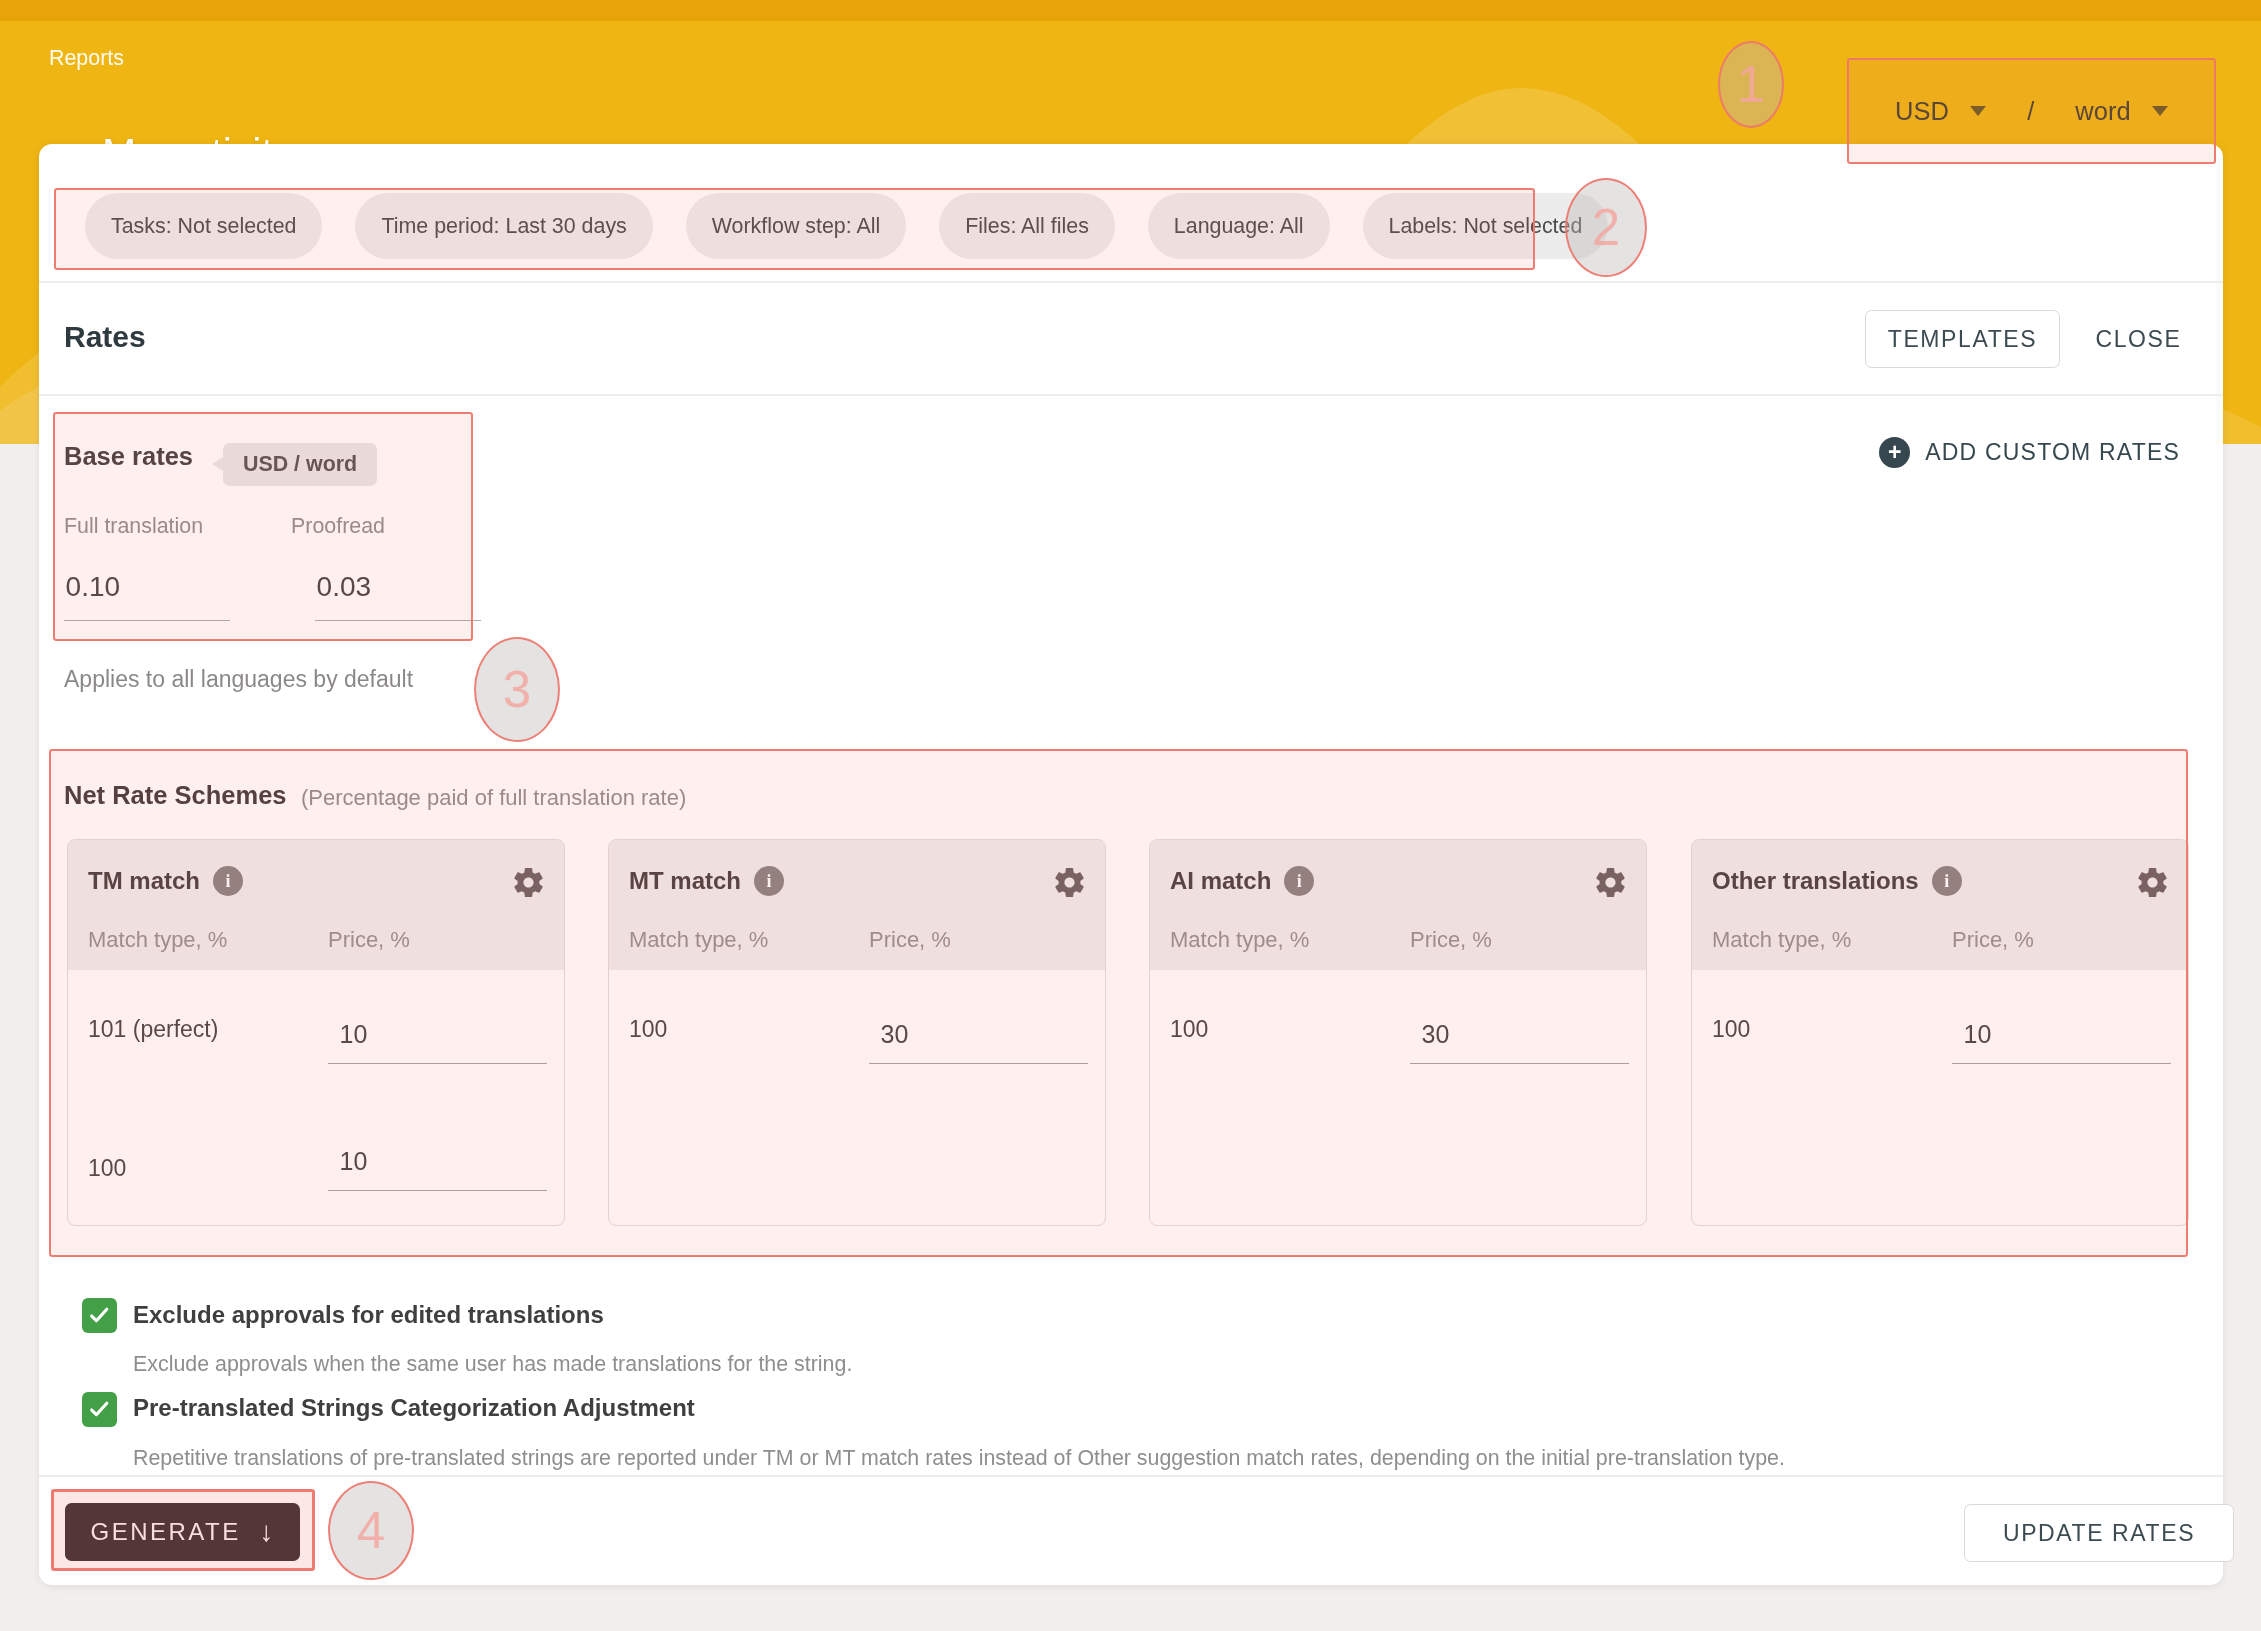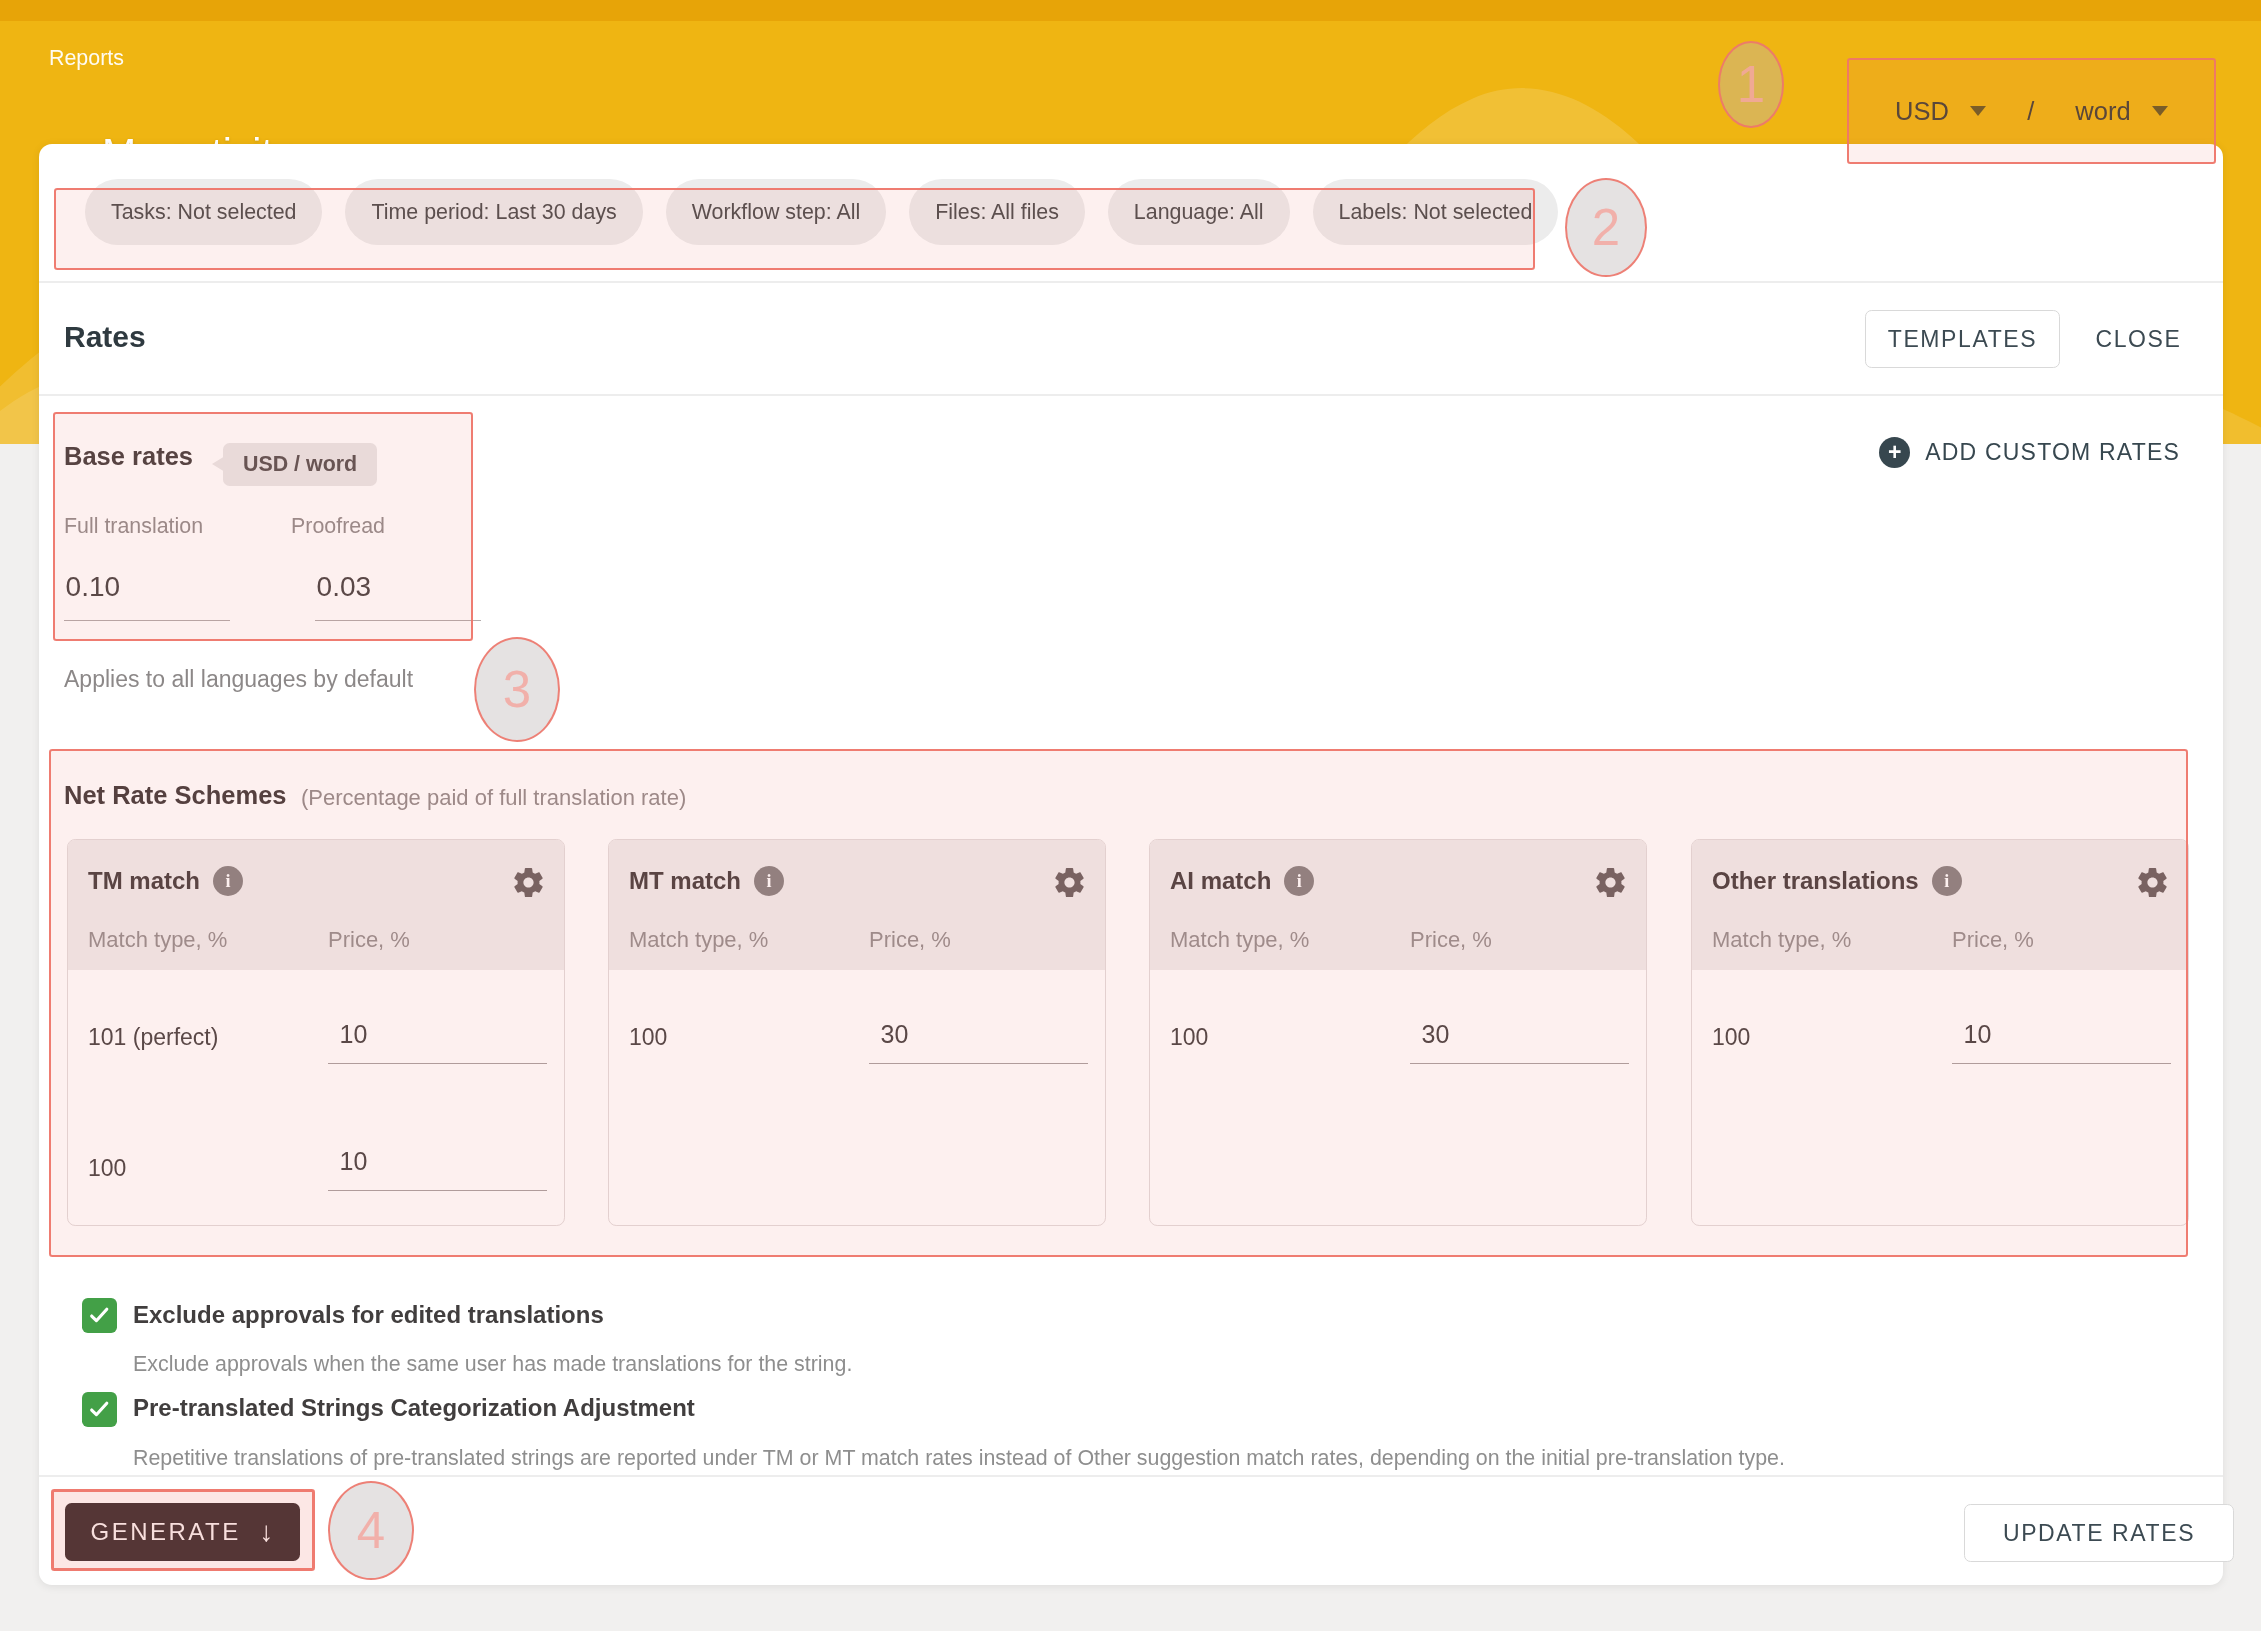--- a/index.html
+++ b/index.html
@@ -19,21 +19,21 @@
   .cur-group{display:flex;align-items:center;gap:21.4px;cursor:pointer;}
   .cur-label{font-size:25.5px;color:#4a4336;font-weight:500;}
   .caret{width:0;height:0;border-left:8.2px solid transparent;border-right:8.2px solid transparent;border-top:10px solid #6e5c22;}
   .cur-slash{font-size:25.5px;color:#4a4336;}
 
   
   .card{position:absolute;left:39px;top:144px;width:2184px;height:1441px;background:#ffffff;border-radius:13px;box-shadow:0 1.6px 8.2px rgba(0,0,0,.08);}
   .divider{position:absolute;left:0;right:0;height:1.6px;background:#ededed;}
 
   
-  .chips{position:absolute;left:46px;top:35px;display:flex;gap:23px;}
+  .chips{position:absolute;left:46px;top:49px;display:flex;gap:33px;}
   .chip{height:66px;line-height:66px;padding:0 26px;background:#ececec;border-radius:33px;font-size:21.4px;color:#4c4c4c;white-space:nowrap;cursor:pointer;}
 
   
   .rates-title{position:absolute;left:25px;top:176px;font-size:30px;font-weight:700;color:#2f3a40;}
   .btn-outline{position:absolute;display:flex;align-items:center;justify-content:center;background:#fff;border:1.6px solid #d9d9d9;border-radius:6.6px;font-size:23px;letter-spacing:1.6px;color:#3c4a52;font-weight:500;cursor:pointer;}
   .btn-templates{left:1826px;top:166px;width:195px;height:58px;}
   .btn-close{position:absolute;left:2050px;top:166px;width:99px;height:58px;display:flex;align-items:center;justify-content:center;font-size:23px;letter-spacing:1.6px;color:#3c4a52;font-weight:500;cursor:pointer;text-align:center;}
 
   
   .base-title{position:absolute;left:25px;top:298px;font-size:25.5px;font-weight:700;color:#473f3f;}
@@ -53,21 +53,21 @@
   .nrs-card{position:absolute;top:695px;width:498px;height:387px;background:#fff;border:1.6px solid #e3dcdc;border-radius:8.2px;}
   .nrs-head{position:absolute;left:0;top:0;right:0;height:130px;background:#f0eded;border-radius:6.6px 6.6px 0 0;}
   .nrs-title-row{position:absolute;left:20px;top:26px;display:flex;align-items:center;gap:13px;}
   .nrs-card-title{font-size:24px;font-weight:700;color:#4a4040;white-space:nowrap;}
   .info-icon{width:30px;height:30px;border-radius:50%;background:#8a8383;color:#fff;display:flex;align-items:center;justify-content:center;font-size:18px;font-weight:700;font-family:"Liberation Serif",serif;cursor:pointer;}
   .gear-icon{position:absolute;right:18px;top:25px;width:35px;height:35px;cursor:pointer;}
   .col-label{position:absolute;top:87px;font-size:22px;color:#978f8f;}
   .col-match{left:20px;} .col-price{left:260px;}
   .row-match{position:absolute;left:20px;font-size:23px;color:#4a4444;}
   .price-input{position:absolute;left:260px;width:219px;height:58px;border:none;border-bottom:1.6px solid #aaa2a2;background:transparent;font-size:25px;color:#4a4444;padding:0 11.5px;outline:none;}
-  .r1m{top:184px;} .r1p{top:166px;} .r2m{top:315px;} .r2p{top:293px;}
+  .r1m{top:176px;} .r1p{top:166px;} .r2m{top:315px;} .r2p{top:293px;}
 
   
   .checkbox{position:absolute;left:43px;width:35px;height:35px;background:#43a047;border-radius:5.8px;display:flex;align-items:center;justify-content:center;cursor:pointer;}
   .opt-label{position:absolute;left:94px;font-size:24px;font-weight:700;color:#413e3e;}
   .opt-desc{position:absolute;left:94px;font-size:21.4px;color:#8e8e8e;}
 
   
   .btn-generate{position:absolute;left:25.5px;top:1359px;width:235px;height:58px;background:#392d2f;border-radius:6.6px;display:flex;align-items:center;justify-content:space-between;padding:0 26px;cursor:pointer;}
   .btn-generate .lbl{font-size:24px;letter-spacing:2.5px;color:#fbf6f6;font-weight:500;}
   .btn-generate .arr{font-size:28px;color:#fbf6f6;}

